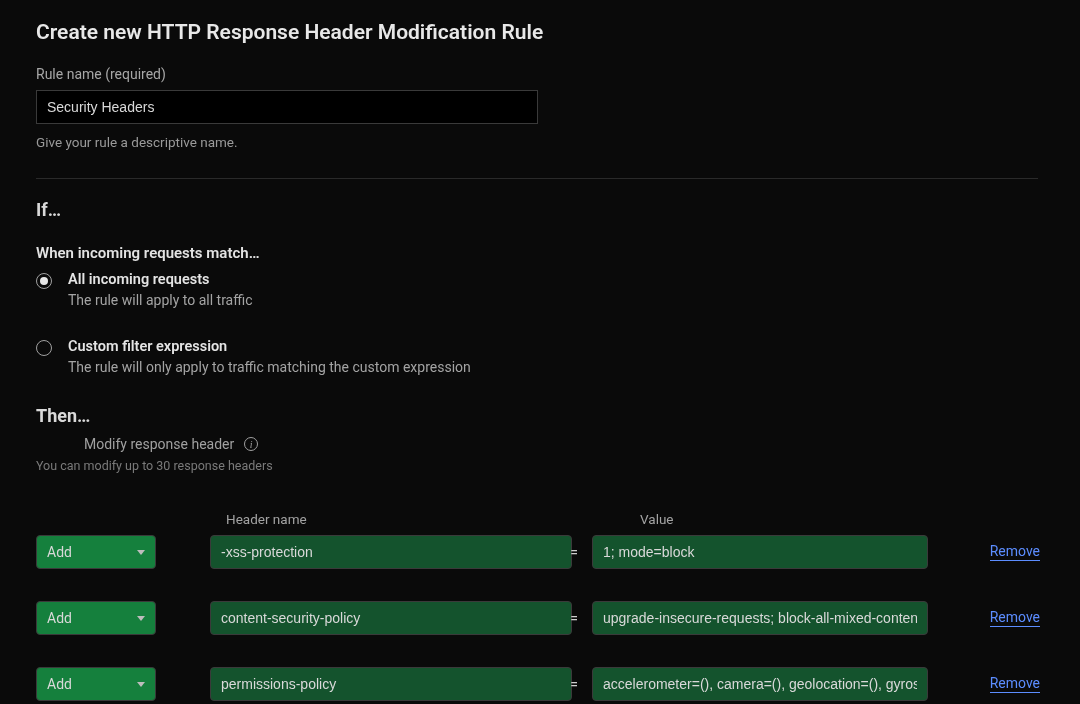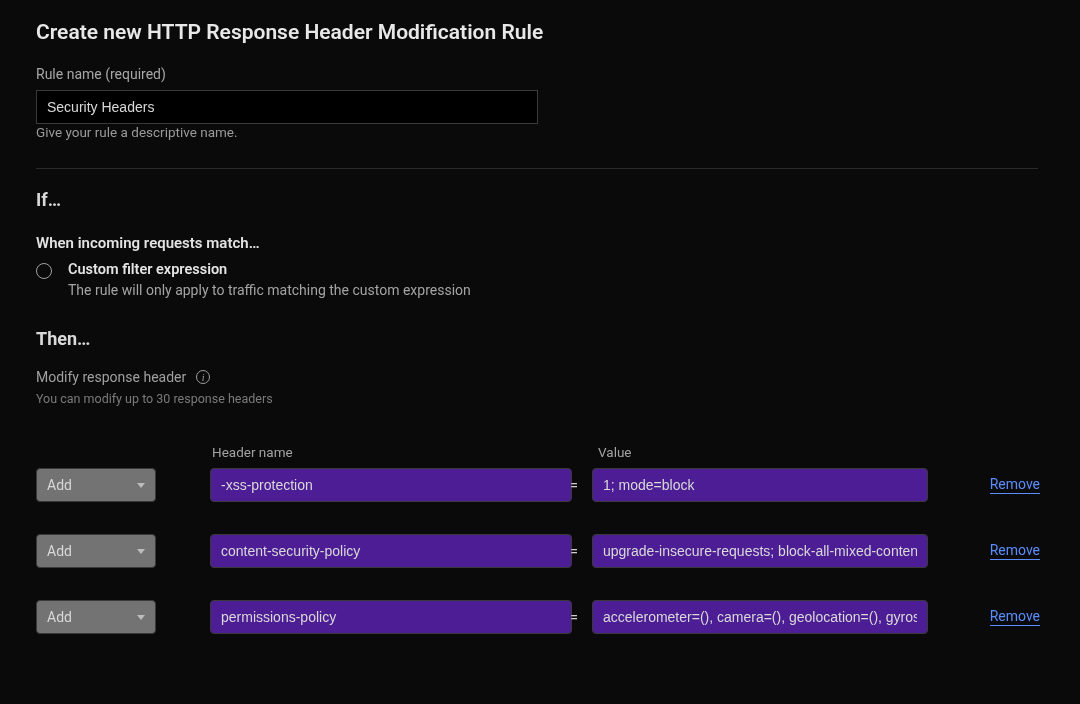--- a/index.html
+++ b/index.html
@@ -34,20 +34,21 @@
     border: 1px solid #3a3a3a;
     border-radius: 0;
     padding: 0 10px;
     color: #d9d9d9;
     font-size: 14px;
     outline: none;
   }
   .helper {
     font-size: 13.5px;
     color: #9a9a9a;
+    margin-top: 10px;
   }
   hr.divider {
     border: none;
     border-top: 1px solid #2a2a2a;
     margin: 28px 0 20px 0;
     width: 1002px;
   }
   h2.section {
     font-size: 18px;
     font-weight: 700;
@@ -98,20 +99,21 @@
   .then-block { margin-top: 6px; }
   .modify-row {
     display: flex;
     align-items: center;
     gap: 10px;
     margin-top: 8px;
   }
   .modify-label {
     font-size: 14px;
     color: #a0a0a0;
+    margin-left: 48px;
   }
   .info-icon {
     width: 14px;
     height: 14px;
     border: 1.2px solid #a0a0a0;
     border-radius: 50%;
     display: inline-flex;
     align-items: center;
     justify-content: center;
     font-size: 10px;
@@ -126,56 +128,56 @@
     margin-bottom: 38px;
   }
 
   
   .hdr-grid {
     width: 1008px;
   }
   .col-labels {
     display: grid;
     grid-template-columns: 158px 362px 36px 336px 1fr;
-    column-gap: 2px;
+    column-gap: 16px;
     margin-bottom: 8px;
   }
   .col-labels .lbl {
     font-size: 13.5px;
     color: #a3a3a3;
   }
   .hdr-row {
     display: grid;
     grid-template-columns: 158px 362px 36px 336px 1fr;
     align-items: center;
     margin-bottom: 32px;
   }
   .select-box {
     width: 120px;
     height: 34px;
-    background: #737373;
+    background: #15803d;
     border: 1px solid #3a3a3a;
     border-radius: 4px;
     display: flex;
     align-items: center;
     justify-content: space-between;
     padding: 0 10px;
     color: #d9d9d9;
     font-size: 14px;
     cursor: pointer;
   }
   .caret {
     width: 0; height: 0;
     border-left: 4px solid transparent;
     border-right: 4px solid transparent;
     border-top: 5px solid #bdbdbd;
   }
   .hname-input, .hval-input {
     height: 34px;
-    background: #4c1d95;
+    background: #14532d;
     border: 1px solid #3a3a3a;
     border-radius: 4px;
     padding: 0 10px;
     color: #d9d9d9;
     font-size: 14px;
     outline: none;
   }
   .hname-input { width: 362px; margin-left: 16px; }
   .eq {
     text-align: center;
@@ -203,31 +205,38 @@
 
   <label class="field-label">Rule name (required)</label>
   <input class="text-input" type="text" value="Security Headers" style="">
   <div class="helper">Give your rule a descriptive name.</div>
 
   <hr class="divider">
 
   <h2 class="section">If…</h2>
   <div class="sub">When incoming requests match…</div>
 
+  <div class="radio-row">
+    <span class="radio-outer selected"></span>
+    <div>
+      <div class="radio-title">All incoming requests</div>
+      <div class="radio-desc">The rule will apply to all traffic</div>
+    </div>
+  </div>
 
   <div class="radio-row">
     <span class="radio-outer"></span>
     <div>
       <div class="radio-title">Custom filter expression</div>
       <div class="radio-desc">The rule will only apply to traffic matching the custom expression</div>
     </div>
   </div>
 
   <div class="then-block">
-    <h2 class="section" style="margin-bottom:20px">Then…</h2>
+    <h2 class="section" style="margin-bottom:10px">Then…</h2>
     <div class="modify-row">
       <span class="modify-label">Modify response header</span>
       <span class="info-icon">i</span>
     </div>
     <div class="limit">You can modify up to 30 response headers</div>
 
     <div class="hdr-grid">
       <div class="col-labels">
         <span></span>
         <span class="lbl" style="margin-left:16px">Header name</span>

